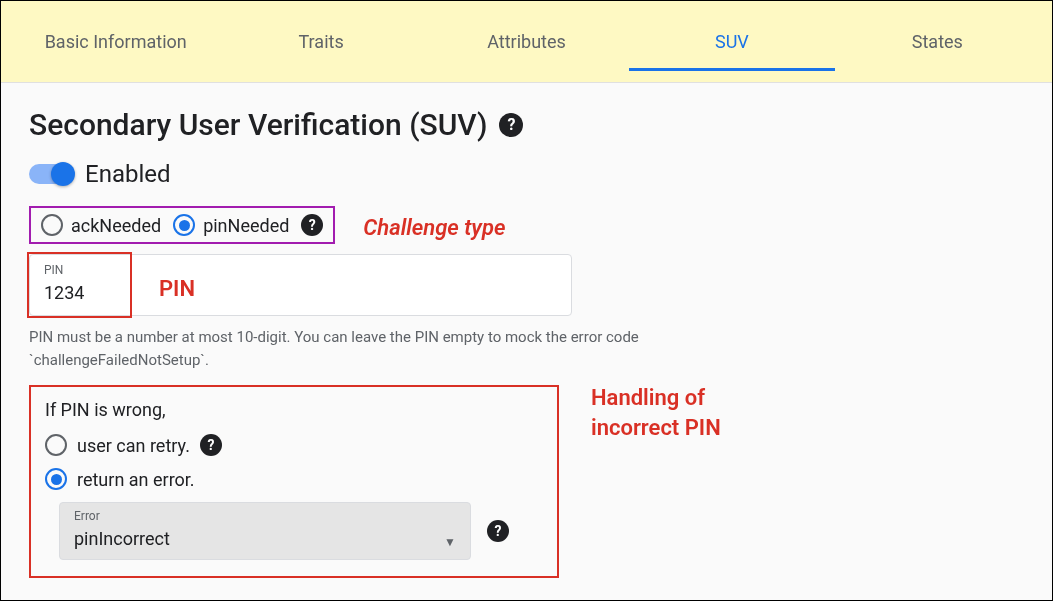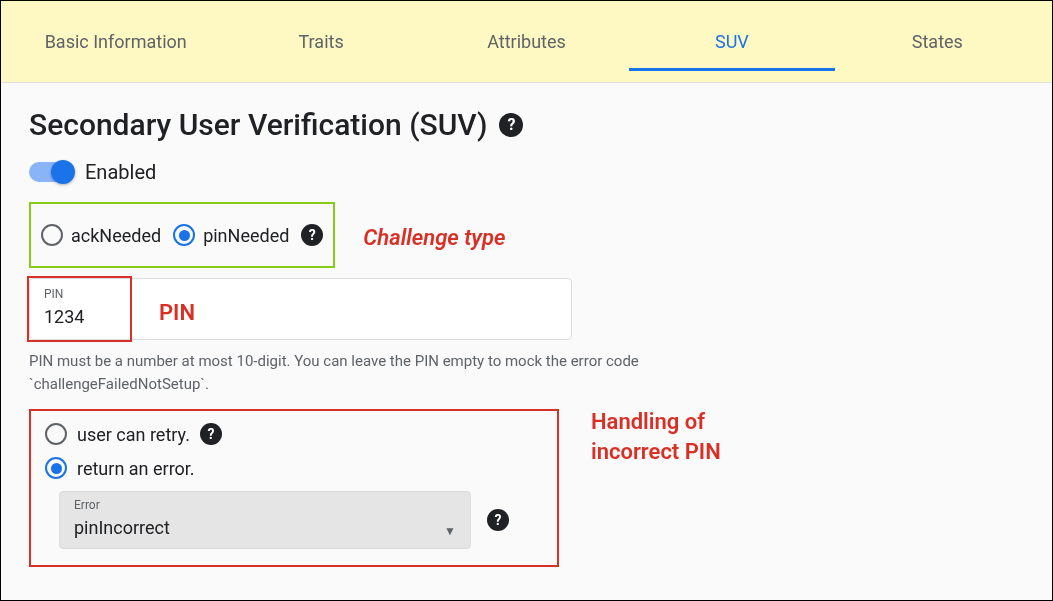--- a/index.html
+++ b/index.html
@@ -99,29 +99,29 @@
       width: 24px;
       height: 24px;
       border-radius: 50%;
       background: #1a73e8;
       position: absolute;
       right: -2px;
       top: -2px;
       box-shadow: 0 1px 3px rgba(0,0,0,0.3);
     }
     .toggle-label {
-      font-size: 20px;
+      font-size: 24px;
       color: #202124;
     }
     .challenge-box {
-      border: 2px solid #84cc16;
+      border: 2px solid #a21caf;
       display: inline-flex;
       align-items: center;
       gap: 12px;
-      padding: 20px 10px;
+      padding: 6px 10px;
       margin-bottom: 4px;
     }
     .radio {
       width: 22px;
       height: 22px;
       border-radius: 50%;
       border: 2.5px solid #5f6368;
       display: inline-flex;
       align-items: center;
       justify-content: center;
@@ -326,20 +326,21 @@
         </div>
         <div class="pin-red-box"></div>
         <span class="pin-annotation">PIN</span>
       </div>
     </div>
 
     <div class="hint-text">PIN must be a number at most 10-digit. You can leave the PIN empty to mock the error code `challengeFailedNotSetup`.</div>
 
     <div class="handling-row">
       <div class="handling-box">
+        <div class="handling-title">If PIN is wrong,</div>
 
         <div class="handling-radio-row">
           <span class="radio"></span>
           <span class="radio-label">user can retry.</span>
           <span class="help-icon small">?</span>
         </div>
 
         <div class="handling-radio-row">
           <span class="radio selected"></span>
           <span class="radio-label">return an error.</span>

